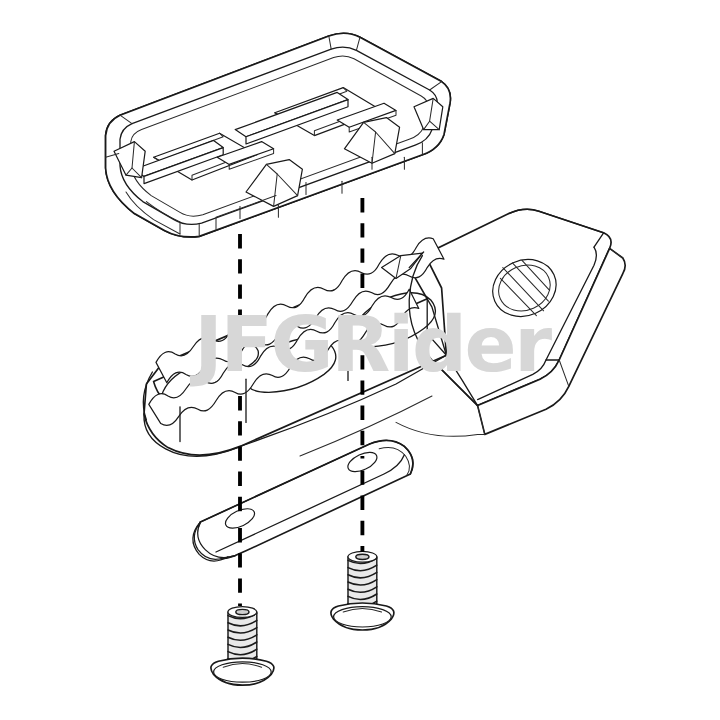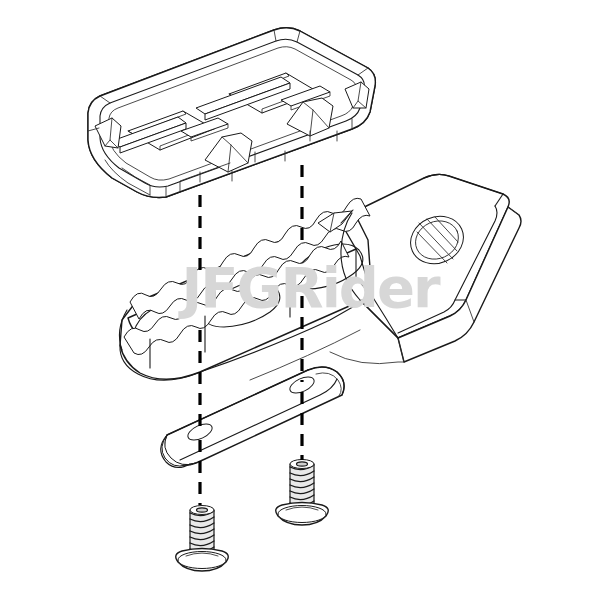--- a/index.html
+++ b/index.html
@@ -31,21 +31,21 @@
     width: 600px;
     height: 600px;
     display: flex;
     align-items: center;
     justify-content: center;
     pointer-events: none;
   }
   .wm-text {
     font-family: "DejaVu Sans", sans-serif;
     font-weight: bold;
-    font-size: 56px;
+    font-size: 64px;
     letter-spacing: -2px;
     color: #d7d7d7;
     line-height: 1;
     transform: translate(10px, -12px);
     user-select: none;
   }
   .edge-thin { fill:none; stroke:#1a1a1a; stroke-width:1.1; stroke-linejoin:round; stroke-linecap:round; }
   .edge-hair { fill:none; stroke:#2a2a2a; stroke-width:0.85; stroke-linejoin:round; stroke-linecap:round; }
   .face-w    { fill:#ffffff; stroke:#1a1a1a; stroke-width:1.4; stroke-linejoin:round; }
   .face-w-thin{fill:#ffffff; stroke:#1a1a1a; stroke-width:1.0; stroke-linejoin:round; }

